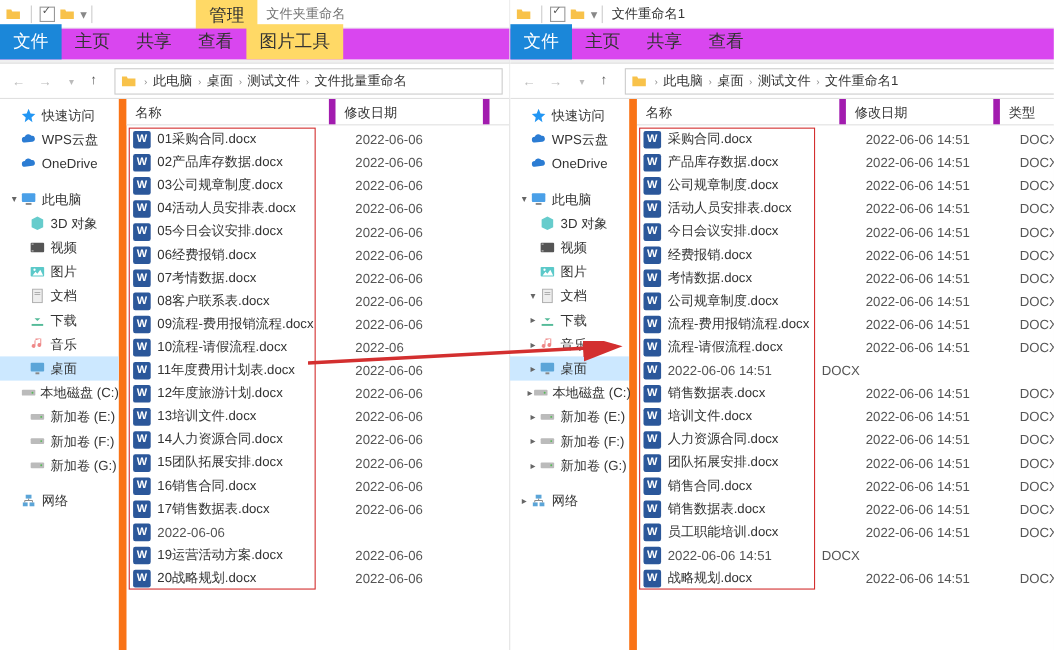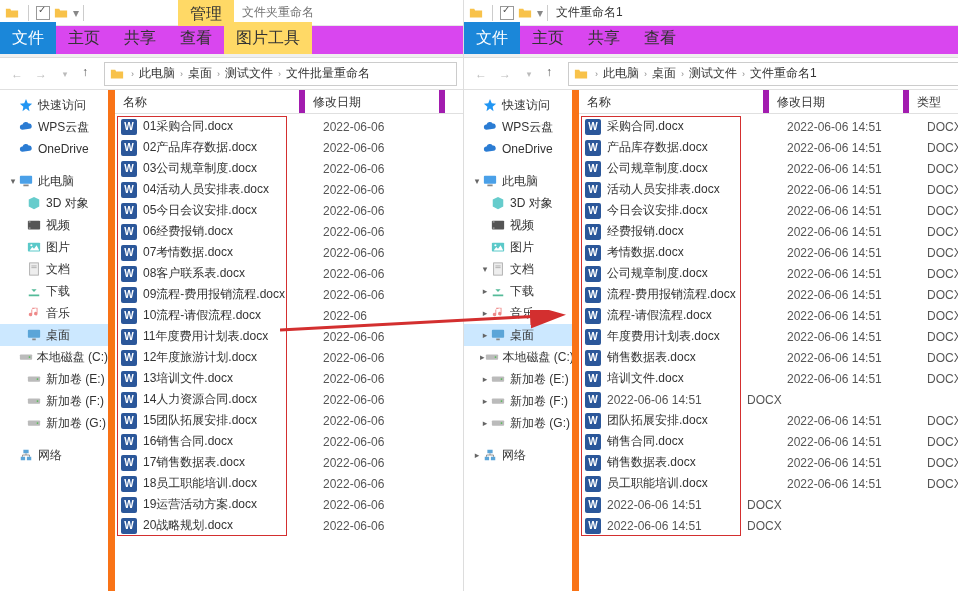--- a/index.html
+++ b/index.html
@@ -364,21 +364,20 @@
               <span class="fname">16销售合同.docx</span>
               <span class="fdate">2022-06-06</span>
             </div>
             <div class="frow">
               <span class="fico">W</span>
               <span class="fname">17销售数据表.docx</span>
               <span class="fdate">2022-06-06</span>
             </div>
             <div class="frow">
               <span class="fico">W</span>
-              <span class="fname">18员工职能培训.docx</span>
               <span class="fdate">2022-06-06</span>
             </div>
             <div class="frow">
               <span class="fico">W</span>
               <span class="fname">19运营活动方案.docx</span>
               <span class="fdate">2022-06-06</span>
             </div>
             <div class="frow">
               <span class="fico">W</span>
               <span class="fname">20战略规划.docx</span>
@@ -663,38 +662,38 @@
               <span class="ftype">DOCX</span>
             </div>
             <div class="frow">
               <span class="fico">W</span>
               <span class="fname">流程-请假流程.docx</span>
               <span class="fdate">2022-06-06 14:51</span>
               <span class="ftype">DOCX</span>
             </div>
             <div class="frow">
               <span class="fico">W</span>
-              <span class="fname">年度费用计划表.docx</span>
               <span class="fdate">2022-06-06 14:51</span>
               <span class="ftype">DOCX</span>
             </div>
             <div class="frow">
               <span class="fico">W</span>
               <span class="fname">销售数据表.docx</span>
               <span class="fdate">2022-06-06 14:51</span>
               <span class="ftype">DOCX</span>
             </div>
             <div class="frow">
               <span class="fico">W</span>
               <span class="fname">培训文件.docx</span>
               <span class="fdate">2022-06-06 14:51</span>
               <span class="ftype">DOCX</span>
             </div>
             <div class="frow">
               <span class="fico">W</span>
+              <span class="fname">人力资源合同.docx</span>
               <span class="fdate">2022-06-06 14:51</span>
               <span class="ftype">DOCX</span>
             </div>
             <div class="frow">
               <span class="fico">W</span>
               <span class="fname">团队拓展安排.docx</span>
               <span class="fdate">2022-06-06 14:51</span>
               <span class="ftype">DOCX</span>
             </div>
             <div class="frow">
@@ -715,20 +714,21 @@
               <span class="fdate">2022-06-06 14:51</span>
               <span class="ftype">DOCX</span>
             </div>
             <div class="frow">
               <span class="fico">W</span>
               <span class="fdate">2022-06-06 14:51</span>
               <span class="ftype">DOCX</span>
             </div>
             <div class="frow">
               <span class="fico">W</span>
+              <span class="fname">战略规划.docx</span>
               <span class="fdate">2022-06-06 14:51</span>
               <span class="ftype">DOCX</span>
             </div>
           </div>
       </div>
     </div>
   </div>
 </div>
 
 <svg class="arrow-overlay" style="left:280px;top:310px" width="300" height="40">

